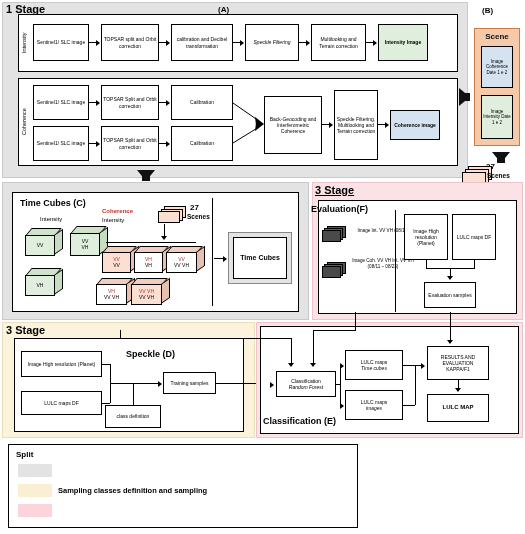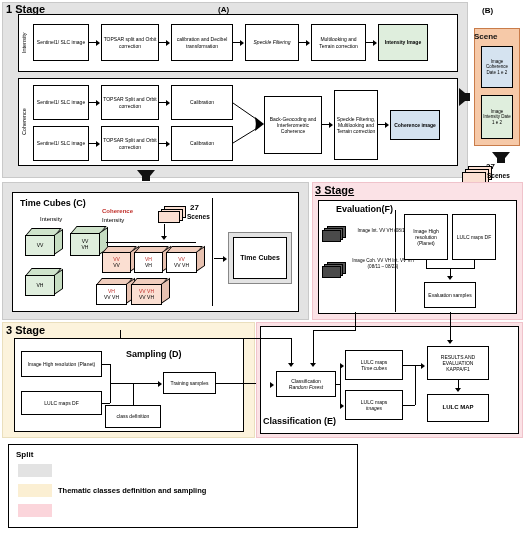--- a/index.html
+++ b/index.html
@@ -64,21 +64,21 @@
   .cube .face{position:absolute;left:0;bottom:0;border:1px solid #000;box-sizing:border-box;
                display:flex;flex-direction:column;align-items:center;justify-content:center;
                font-size:5px;line-height:1.05;}
   .cube .top{position:absolute;border:1px solid #000;box-sizing:border-box;}
   .cube .side{position:absolute;border:1px solid #000;box-sizing:border-box;}
 
   .green .face{background:#dfeedd;} .green .top{background:#cfe3cb;} .green .side{background:#c6ddc2;}
   .peach .face{background:#fbdfd2;} .peach .top{background:#f0cdbd;} .peach .side{background:#e7c1b0;}
 
   .red{color:#c0302b;}
-  .sceneTitle{font-size:8px;font-weight:bold;color:#111;}
+  .sceneTitle{font-size:8px;font-weight:bold;color:#111;text-align:center;}
 
   .legrow{position:absolute;font-size:7.5px;font-weight:bold;white-space:nowrap;}
   .legsw{position:absolute;width:34px;height:13px;border:0;}
 
   .stack{position:absolute;}
   .stack .s{position:absolute;border:1px solid #000;box-sizing:border-box;background:#fbdfd2;}
 </style>
 </head>
 <body>
 
@@ -250,21 +250,21 @@
   <div class="arrow av" style="left:212px;top:198px;height:108px;"></div>
   <div class="arrow ah" style="left:214px;top:258px;width:10px;"></div>
     <div class="head r" style="left:223px;top:255.5px;"></div>
 
   <div class="box" style="left:228px;top:232px;width:64px;height:52px;background:#e3e3e3;border:1px solid #888;"></div>
   <div class="box bold" style="left:233px;top:237px;width:54px;height:42px;font-size:7px;">Time Cubes</div>
 
   <div class="panel" id="stage3"></div>
   <div class="lbl stagetitle" style="left:315px;top:184px;text-decoration:underline;">3 Stage</div>
   <div class="panel" id="evalInner"></div>
-  <div class="lbl sub" style="left:336px;top:204px;">Evaluation(F)</div>
+  <div class="lbl sub" style="left:311px;top:204px;">Evaluation(F)</div>
 
   <div class="stack" style="left:322px;top:226px;width:28px;height:17px;">
     <div class="s" style="left:5px;top:0;width:19px;height:12px;background:#555;"></div>
     <div class="s" style="left:2px;top:2px;width:19px;height:12px;background:#5e5e5e;"></div>
     <div class="s" style="left:0;top:4px;width:19px;height:12px;background:#4a4a4a;"></div>
   </div>
   <div style="position:absolute;left:352px;top:228px;width:62px;font-size:4.6px;line-height:1.3;text-align:center;">Image Int. VV VH (08/11)</div>
 
   <div class="stack" style="left:322px;top:262px;width:28px;height:17px;">
     <div class="s" style="left:5px;top:0;width:19px;height:12px;background:#555;"></div>
@@ -280,21 +280,21 @@
   <div class="arrow av" style="left:426px;top:260px;height:8px;"></div>
   <div class="arrow av" style="left:474px;top:260px;height:8px;"></div>
   <div class="arrow ah" style="left:426px;top:268px;width:49px;"></div>
   <div class="arrow av" style="left:450px;top:268px;height:10px;"></div>
     <div class="head d" style="left:447px;top:276px;"></div>
   <div class="box" style="left:424px;top:282px;width:52px;height:26px;">Evaluation samples</div>
 
   <div class="panel" id="stage2"></div>
   <div class="lbl stagetitle" style="left:6px;top:324px;">3 Stage</div>
   <div class="panel" id="sampInner"></div>
-  <div class="lbl sub" style="left:126px;top:349px;">Sampling (D)</div>
+  <div class="lbl sub" style="left:126px;top:349px;">Speckle (D)</div>
 
   <div class="box" style="left:21px;top:351px;width:81px;height:26px;">Image High resolution  (Planet)</div>
   <div class="box" style="left:21px;top:391px;width:81px;height:24px;">LULC maps DF</div>
   <div class="box" style="left:105px;top:405px;width:56px;height:23px;">class definition</div>
 
   <div class="arrow ah" style="left:102px;top:364px;width:8px;"></div>
   <div class="arrow av" style="left:110px;top:364px;height:39px;"></div>
   <div class="arrow ah" style="left:102px;top:403px;width:8px;"></div>
   <div class="arrow ah" style="left:110px;top:383px;width:50px;"></div>
   <div class="arrow av" style="left:133px;top:383px;height:22px;"></div>
@@ -354,17 +354,17 @@
 
   <div class="arrow av" style="left:450px;top:312px;height:30px;"></div>
     <div class="head d" style="left:447px;top:340px;"></div>
 
   <div class="panel" id="legendBox"></div>
   <div style="position:absolute;left:16px;top:450px;font-size:8px;font-weight:bold;">Split</div>
 
   <div class="legsw" style="left:18px;top:464px;background:#e3e3e3;"></div>
 
   <div class="legsw" style="left:18px;top:484px;background:#fbefd3;"></div>
-  <div class="legrow" style="left:58px;top:486px;">Thematic classes definition and sampling</div>
+  <div class="legrow" style="left:58px;top:486px;">Sampling classes definition and sampling</div>
 
   <div class="legsw" style="left:18px;top:504px;background:#fbd5db;"></div>
 
 </div>
 
 </body></html>

